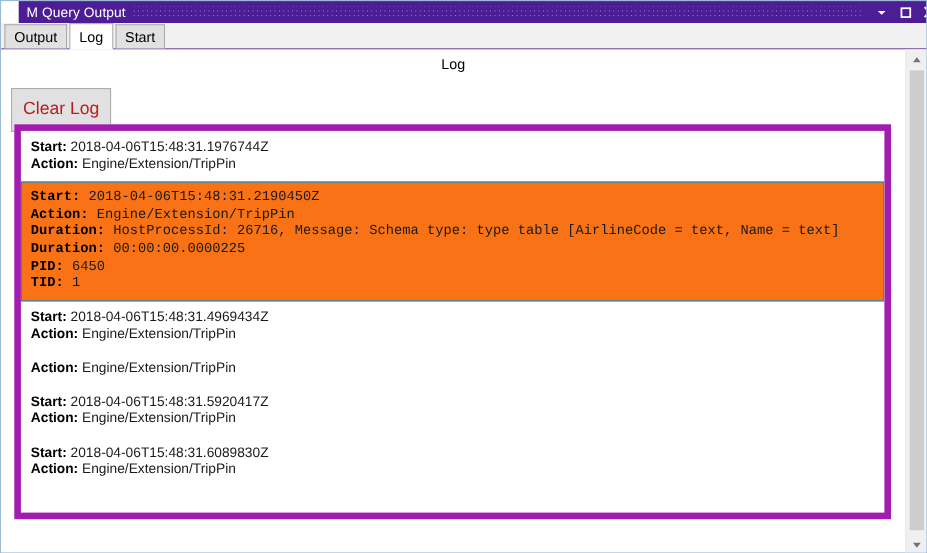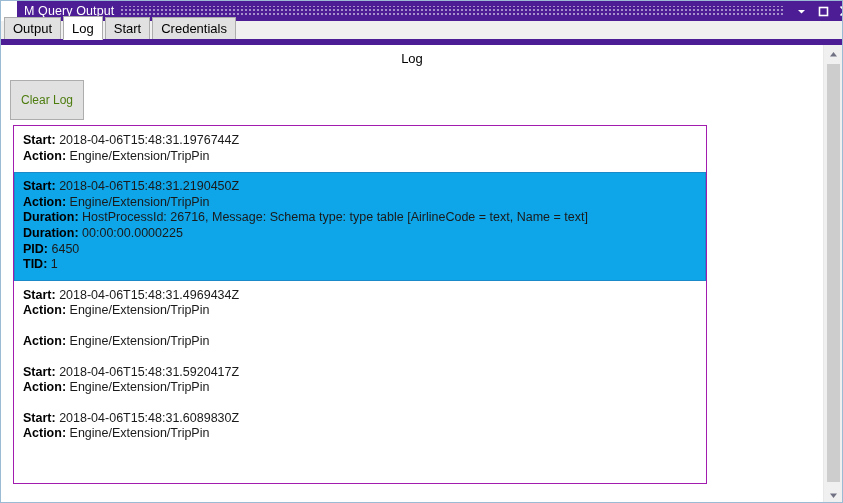--- a/index.html
+++ b/index.html
@@ -68,21 +68,21 @@
   }
   .title-btn svg { display: block; }
 
   
   .tabstrip {
     position: absolute;
     left: 0; top: 20px;
     width: 843px;
     height: 24px;
     background: #f0f0f0;
-    border-bottom: 6px solid #4c1d95;
+    border-bottom: 1px solid #4c1d95;
     box-sizing: border-box;
     display: flex;
     align-items: flex-end;
     padding-left: 3px;
   }
   .tab {
     height: 22px;
     line-height: 21px;
     padding: 0 8px;
     margin-right: 2px;
@@ -127,49 +127,50 @@
     left: 9px; top: 35px;
     display: flex;
     gap: 10px;
   }
   .tool-btn {
     min-width: 70px;
     height: 40px;
     padding: 0 10px;
     background: #e1e1e1;
     border: 1px solid #adadad;
-    font-size: 12px;
-    color: #4d7c0f;
+    font-size: 16px;
+    color: #b91c1c;
     font-family: "Liberation Sans", sans-serif;
     box-sizing: border-box;
     cursor: default;
   }
 
   
   .log-box {
     position: absolute;
-    left: 12px; top: 80px;
-    width: 694px;
+    left: 12px; top: 68px;
+    width: 797px;
     height: 359px;
     background: #ffffff;
-    border: 1px solid #a21caf;
+    border: 6px solid #a21caf;
     box-sizing: border-box;
     overflow: hidden;
   }
   .log-entry {
     padding: 6px 8px 7px 8px;
     font-size: 12.5px;
     line-height: 15.6px;
     color: #1a1a1a;
     box-sizing: border-box;
     border: 1px solid transparent;
   }
   .log-entry.selected {
-    background: #0ea5e9;
+    background: #f97316;
     border: 1px solid #1a8ac9;
+    font-family: Liberation Mono, monospace;
   }
   .log-line { white-space: nowrap; }
   .log-key {
     font-weight: bold;
     color: #000000;
   }
   .log-val { color: #1a1a1a; }
 
   
   .scrollbar {
@@ -225,21 +226,20 @@
             <path d="M1.5 1.5 L10.5 10.5 M10.5 1.5 L1.5 10.5" stroke="#ffffff" stroke-width="1.7" fill="none"></path>
           </svg>
       </div>
     </div>
   </div>
 
   <div class="tabstrip">
     <div class="tab">Output</div>
     <div class="tab active">Log</div>
     <div class="tab">Start</div>
-    <div class="tab">Credentials</div>
   </div>
 
   <div class="content">
 
     <div class="panel-title">Log</div>
 
     <div class="toolbar">
       <button class="tool-btn">Clear Log</button>
     </div>
 

